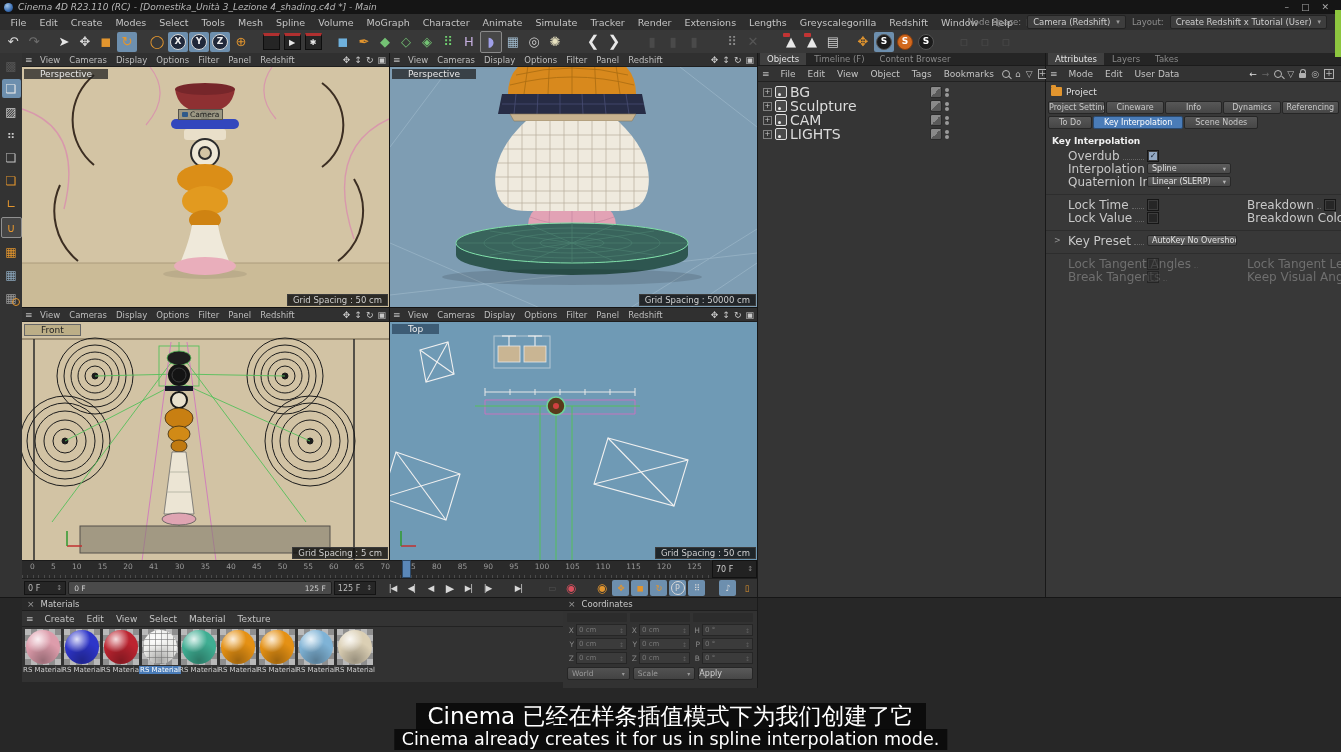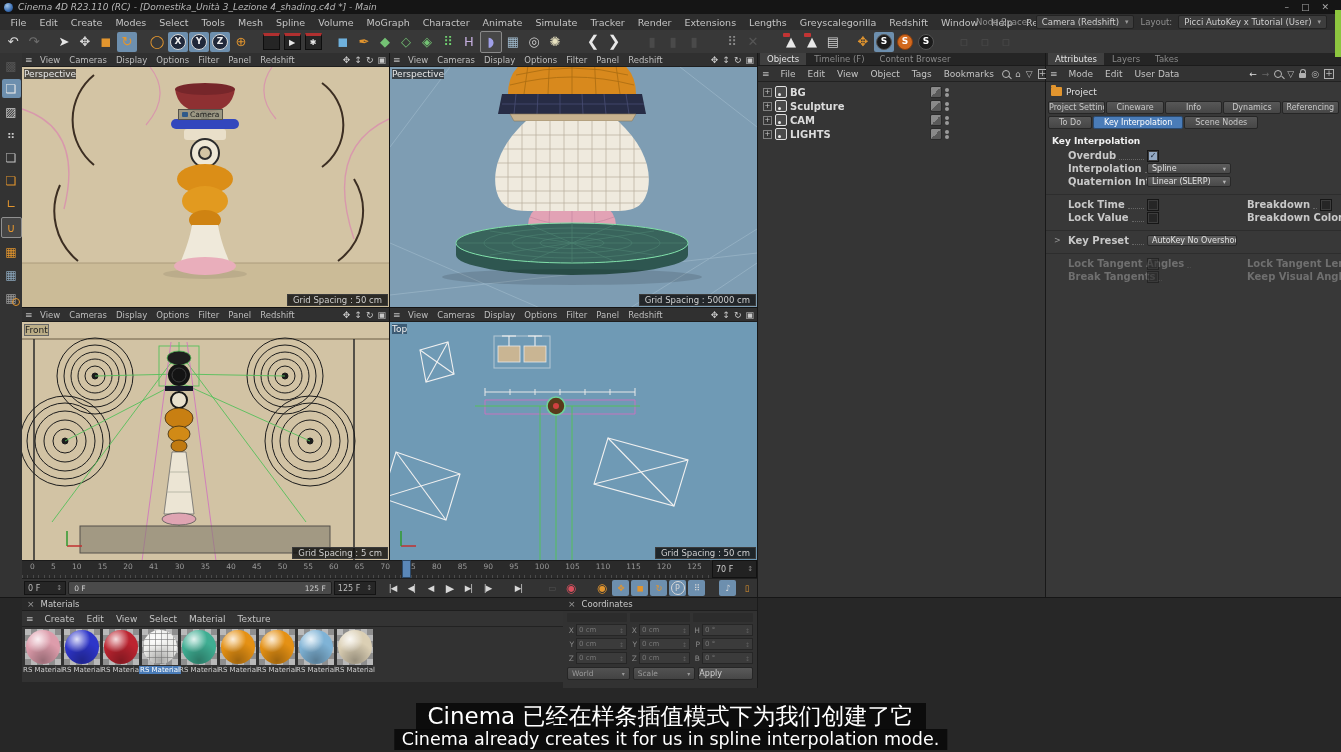--- a/index.html
+++ b/index.html
@@ -47,21 +47,21 @@
   #vp-tr{left:368px;top:0;width:367px;height:254px;}
   #vp-bl{left:0;top:255px;width:367px;height:252px;}
   #vp-br{left:368px;top:255px;width:367px;height:252px;}
   .vp-header{height:13px;background:#303030;display:flex;align-items:center;padding:0 3px;flex:0 0 auto;border-bottom:1px solid #1e1e1e;}
   .vp-burger{font-size:9px;color:#bbb;margin-right:3px;}
   .vp-menu-item{font-size:8.5px;color:#bdbdbd;padding:0 4.5px;white-space:nowrap;}
   .vp-nav{margin-left:auto;display:flex;gap:4px;align-items:center;}
   .vp-nav span{font-size:9px;color:#c8c8c8;}
   .vp-canvas{position:relative;flex:1;overflow:hidden;}
   .vp-canvas svg{position:absolute;left:0;top:0;}
-  .vp-label{position:absolute;left:2px;top:2px;font-size:9px;padding:0 0;background:rgba(35,35,35,.75);color:#e8e8e8;z-index:3;}
+  .vp-label{position:absolute;left:2px;top:2px;font-size:9px;padding:0 16px;background:rgba(35,35,35,.75);color:#e8e8e8;z-index:3;}
   .vp-label.front{background:rgba(185,170,130,.85);color:#222;border:1px solid #666;}
   .vp-label.top{background:rgba(55,85,110,.9);color:#eee;}
   .grid-label{position:absolute;right:1px;bottom:1px;font-size:8.5px;color:#cfcfcf;background:rgba(18,18,18,.85);border:1px solid #3a3a3a;padding:0px 5px;z-index:3;}
   .camera-tag{position:absolute;left:156px;top:42px;display:flex;align-items:center;gap:2px;font-size:7.5px;color:#1e1e1e;background:rgba(150,148,128,.9);border:1px solid #55524a;padding:0 3px;z-index:3;}
   .camera-tag .cam-ic{width:6px;height:5px;background:#2e5a8a;border-radius:1px;}
   
   .ruler{position:absolute;left:22px;top:560px;width:688px;height:18px;background:#2a2a2a;border-top:1px solid #1a1a1a;display:flex;justify-content:space-between;align-items:flex-start;padding:1px 8px 0 8px;box-sizing:border-box;
          background-image:repeating-linear-gradient(90deg,#4a4a4a 0 1px,transparent 1px 5.4px);background-size:100% 4px;background-position:0 14px;background-repeat:no-repeat;}
   .tick{font-size:7.5px;color:#9a9a9a;line-height:10px;}
   .playhead{position:absolute;top:0;width:9px;height:18px;background:#5a87b8;border:1px solid #2d4a6a;box-sizing:border-box;z-index:2;}
@@ -90,40 +90,40 @@
   .i-search::after{content:"";position:absolute;width:4px;height:1.2px;background:#b8b8b8;transform:rotate(45deg);right:-3.5px;bottom:-1.5px;}
   .i-plusbox{width:8px;height:8px;border:1px solid #b0b0b0;font-size:7px;line-height:7px;text-align:center;color:#ccc;display:inline-block;}
   .i-lock{width:7px;height:5px;background:#b0b0b0;position:relative;display:inline-block;margin-top:3px;border-radius:1px;}
   .i-lock::before{content:"";position:absolute;top:-4px;left:1px;width:3.5px;height:3.5px;border:1.2px solid #b0b0b0;border-bottom:none;border-radius:3px 3px 0 0;}
   
   .objects-panel{position:absolute;left:757px;top:53px;width:289px;height:544px;background:#353535;border-left:1px solid #181818;border-right:1px solid #181818;box-sizing:border-box;}
   .obj-row{height:14px;display:flex;align-items:center;padding-left:5px;gap:3px;}
   .plusbox{width:7px;height:7px;border:1px solid #808080;color:#c8c8c8;font-size:7px;line-height:6px;text-align:center;flex:0 0 auto;}
   .null-icon{width:10px;height:10px;border:1.2px solid #e0e0e0;border-radius:2px;position:relative;flex:0 0 auto;background:#4a4a4a;}
   .null-icon::after{content:"";position:absolute;left:1.5px;bottom:1.5px;width:3px;height:3px;background:#e8e8e8;border-radius:50%;}
-  .obj-name{font-size:10px;color:#dcdcdc;font-weight:bold;}
+  .obj-name{font-size:14px;color:#dcdcdc;}
   .obj-ctrl{display:flex;align-items:center;gap:3px;margin-left:auto;padding-right:96px;}
   .editbadge{width:10px;height:10px;border-radius:2px;background:linear-gradient(135deg,#8a8a8a 50%,#5a5a5a 50%);border:1px solid #2a2a2a;}
   .vis-dots{display:flex;flex-direction:column;gap:1px;}
   .vis-dots i{width:4px;height:4px;border-radius:50%;background:#9a9a9a;}
   
   .attr-panel{position:absolute;left:1046px;top:53px;width:295px;height:544px;background:#383838;box-sizing:border-box;}
   .proj-row{height:15px;display:flex;align-items:center;gap:4px;padding:2px 0 0 5px;}
   .folder-ic{width:11px;height:9px;background:#e2952e;border-radius:1px;position:relative;}
   .folder-ic::before{content:"";position:absolute;top:-2px;left:0;width:5px;height:2px;background:#e2952e;border-radius:1px 1px 0 0;}
   .proj-label{font-size:9px;color:#e0e0e0;}
   .attr-btn-row{display:flex;gap:1px;padding:2px 2px 0 2px;}
   .attr-btn{height:11px;line-height:11px;text-align:center;font-size:8px;color:#c8c8c8;background:linear-gradient(#575757,#464646);border:1px solid #262626;border-radius:2px;flex:1;white-space:nowrap;overflow:hidden;}
   .attr-btn-row.r2{justify-content:flex-start;}
   .attr-btn-row.r2 .attr-btn{flex:0 0 auto;padding:0 10px;}
   .attr-btn.sel{background:#4a7cb8;color:#fff;border-color:#2a4a70;}
   .attr-section{font-size:9px;font-weight:bold;color:#f0f0f0;padding:7px 0 3px 6px;}
   .attr-row{position:relative;display:flex;align-items:center;height:13px;padding-left:22px;}
   .lb{width:79px;display:flex;align-items:center;flex:0 0 auto;}
-  .attr-label{font-size:10px;color:#c8c8c8;white-space:nowrap;font-weight:bold;}
+  .attr-label{font-size:12px;color:#c8c8c8;white-space:nowrap;}
   .leader{flex:1;border-bottom:1px dotted #666;margin:0 3px;height:7px;min-width:4px;}
   .rb{position:absolute;left:201px;width:82px;display:flex;align-items:center;}
   .cb{width:10px;height:10px;background:#262626;border:1px solid #161616;box-shadow:inset 0 0 0 1px #3d3d3d;flex:0 0 auto;display:flex;align-items:center;justify-content:center;font-size:8px;color:transparent;}
   .cb.checked{background:#93a8c2;color:#15202e;}
   .dd{width:84px;height:11px;background:linear-gradient(#5c5c5c,#494949);border:1px solid #282828;border-radius:2px;color:#e0e0e0;font-size:8px;display:flex;align-items:center;padding:0 4px;box-sizing:border-box;white-space:nowrap;overflow:hidden;}
   .dd .arr{margin-left:auto;font-size:6.5px;color:#b8b8b8;padding-left:2px;}
   .dd.wide{width:90px;}
   .attr-sep{height:4px;border-bottom:1px solid #2d2d2d;margin:2px 0 3px 0;}
   .dimrow .attr-label{color:#6f6f6f;}
   .dimrow .leader{border-color:#4a4a4a;}
@@ -201,21 +201,21 @@
       <span class="menu-item">RebusFarm</span>
     </div>
   <div class="menubar-right" style="position:absolute;top:14px;right:0;height:16px;z-index:2;">
     <span class="mb-label">Node Space:</span>
     <span class="mb-dd">
         <span>Camera (Redshift)</span>
         <span class="arr">▾</span>
       </span>
     <span class="mb-label">Layout:</span>
     <span class="mb-dd">
-        <span>Picci AutoKey x Tutorial (User)</span>
+        <span>Create Redshift x Tutorial (User)</span>
         <span class="arr">▾</span>
       </span>
   </div>
 
   <div class="toolbar">
 
   <span class="tbtn">
         <i style="color: rgb(216, 216, 216);">↶</i>
       </span>
       <span class="tbtn">

